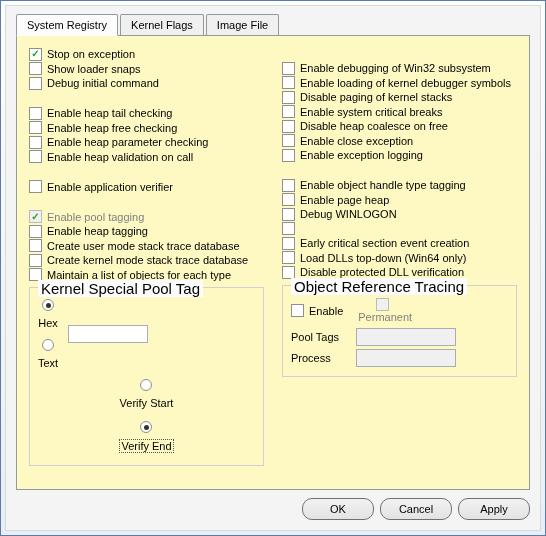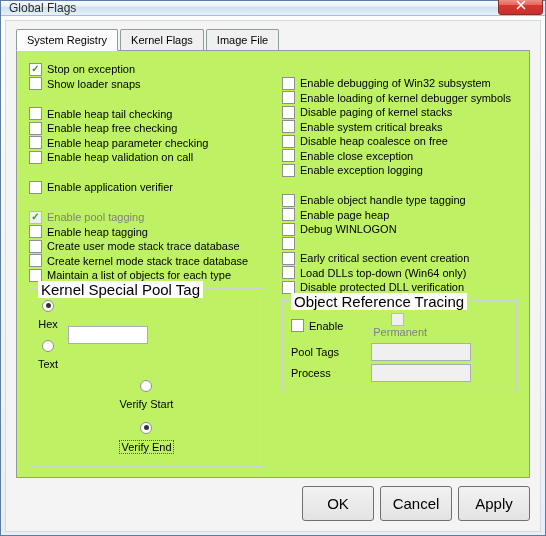--- a/index.html
+++ b/index.html
@@ -75,21 +75,21 @@
   position: relative;
 }
 .tab.active {
   background: #fcfcfc;
   border-bottom: 1px solid #fcfcfc;
   margin-bottom: -1px;
   z-index: 3;
 }
 .tab-panel {
   border: 1px solid #919b9c;
-  background: #bef264;
+  background: #fef9c3;
   flex: 1;
   padding: 10px 12px;
   position: relative;
   z-index: 1;
 }
 .cols {
   display: flex;
   gap: 18px;
 }
 .col { flex: 1; }
@@ -173,72 +173,68 @@
 .textfield.small { width: 80px; }
 .textfield.med { width: 100px; }
 .textfield:disabled { background: #f0f0f0; color: #888; }
 .dotted {
   border: 1px dotted #555;
   padding: 0 1px;
 }
 .ort-row {
   display: flex;
   align-items: center;
-  gap: 22px;
+  gap: 7px;
   margin: 3px 0;
 }
 .ort-label { width: 58px; }
 .button-row {
   display: flex;
   justify-content: flex-end;
   gap: 6px;
   padding: 8px 0 0 0;
 }
 .btn {
   min-width: 72px;
-  height: 35px;
+  height: 22px;
   border: 1px solid #707070;
   background: linear-gradient(to bottom, #f2f2f2, #e3e3e3);
-  font-size: 15px;
+  font-size: 11px;
   cursor: pointer;
-  border-radius: 3px;
+  border-radius: 10px;
 }
 </style>
 </head>
 <body>
 
 <div class="window">
-  <div class="titlebar">
-    <span class="titlebar-title">Global Flags</span>
-    <div class="close-btn">
-      <svg viewBox="0 0 10 10">
-          <path d="M1 1 L9 9 M9 1 L1 9" stroke="#fff" stroke-width="1.6"></path>
-        </svg>
-    </div>
-  </div>
 
   <div class="client">
     <div class="tabstrip">
       <div class="tab active">System Registry</div>
       <div class="tab">Kernel Flags</div>
       <div class="tab">Image File</div>
     </div>
 
     <div class="tab-panel">
       <div class="cols">
 
         <div class="col">
           <div id="leftA">
               <label class="chk">
                 <span class="chkbox checked"></span>
                 <span>Stop on exception</span>
               </label>
               <label class="chk">
                 <span class="chkbox"></span>
                 <span>Show loader snaps</span>
+              </label>
+              <label class="chk">
+                <span class="chkbox"></span>
+                <span>Debug initial command</span>
               </label>
             </div>
           <div class="spacer"></div>
           <div id="leftB">
               <label class="chk">
                 <span class="chkbox"></span>
                 <span>Enable heap tail checking</span>
               </label>
               <label class="chk">
                 <span class="chkbox"></span>

